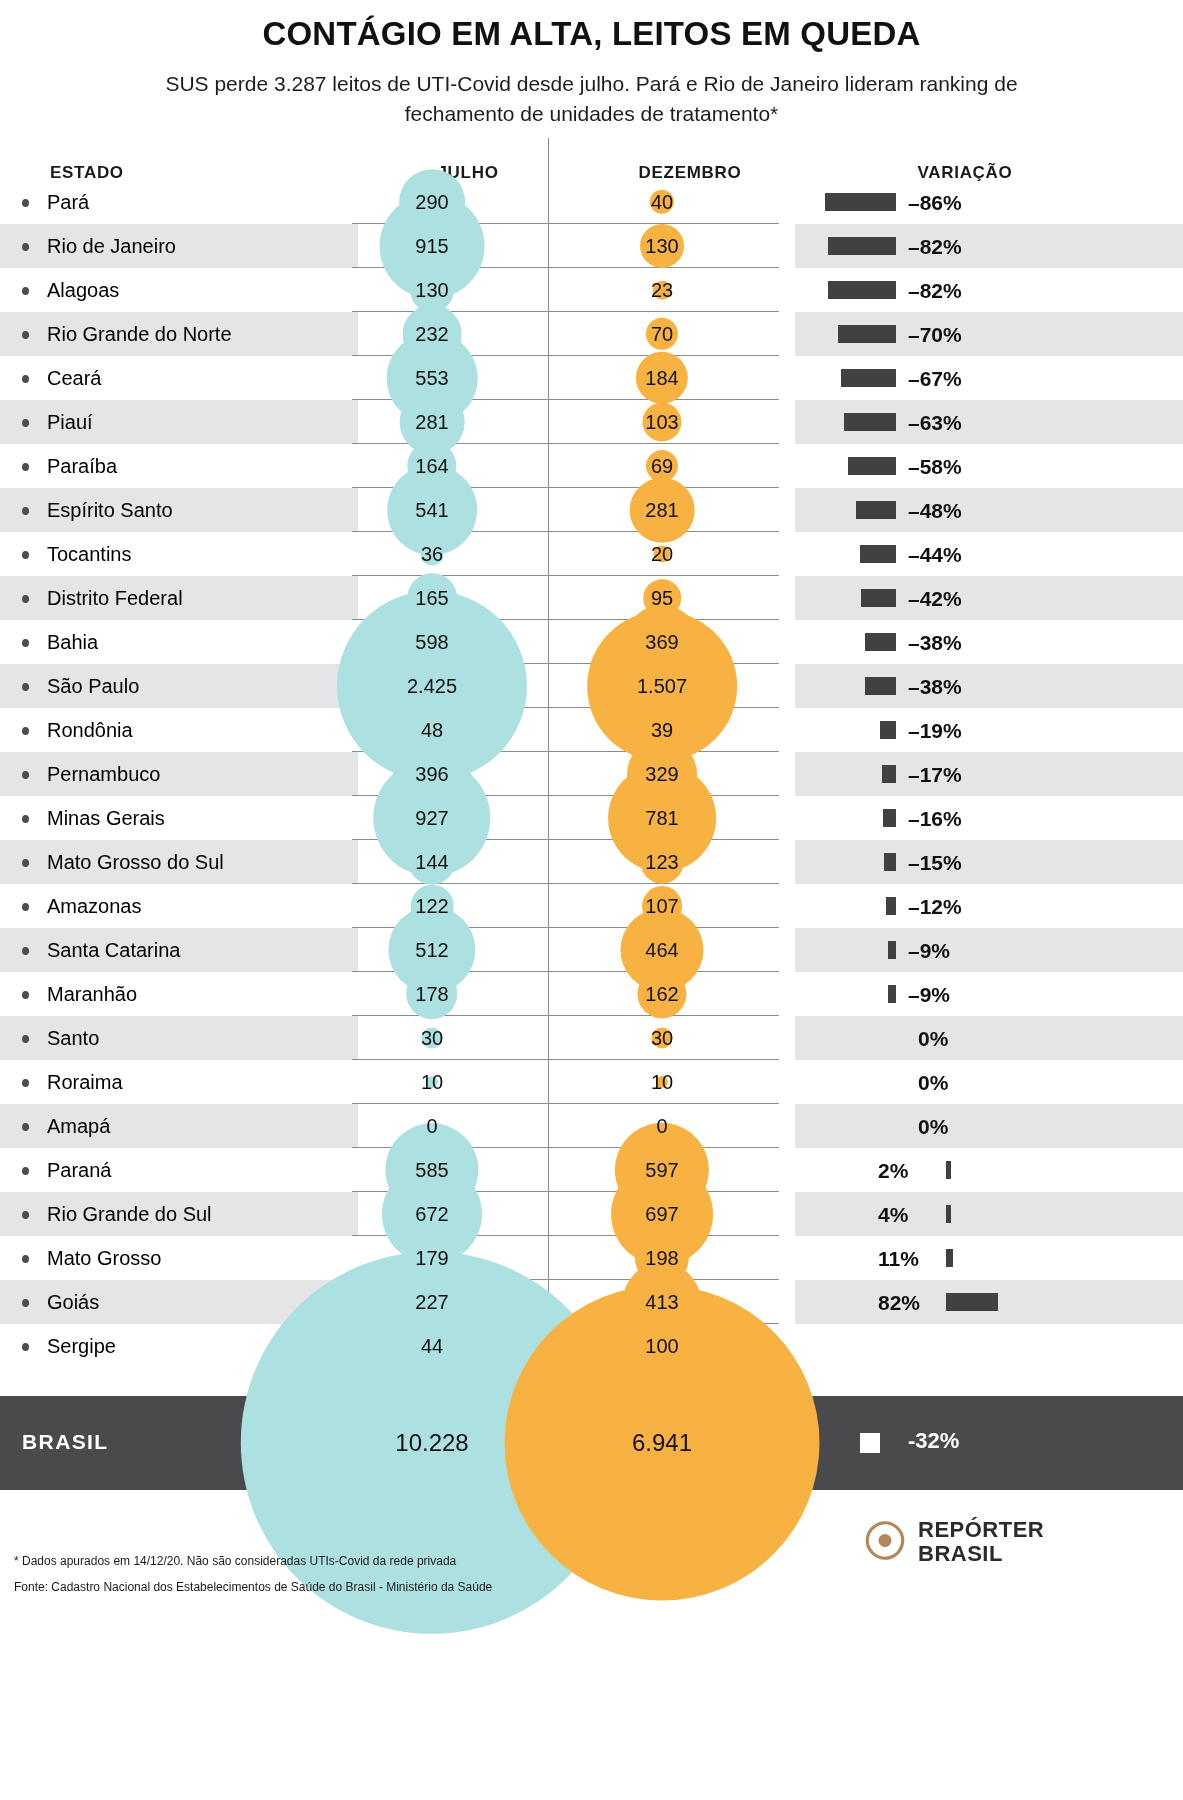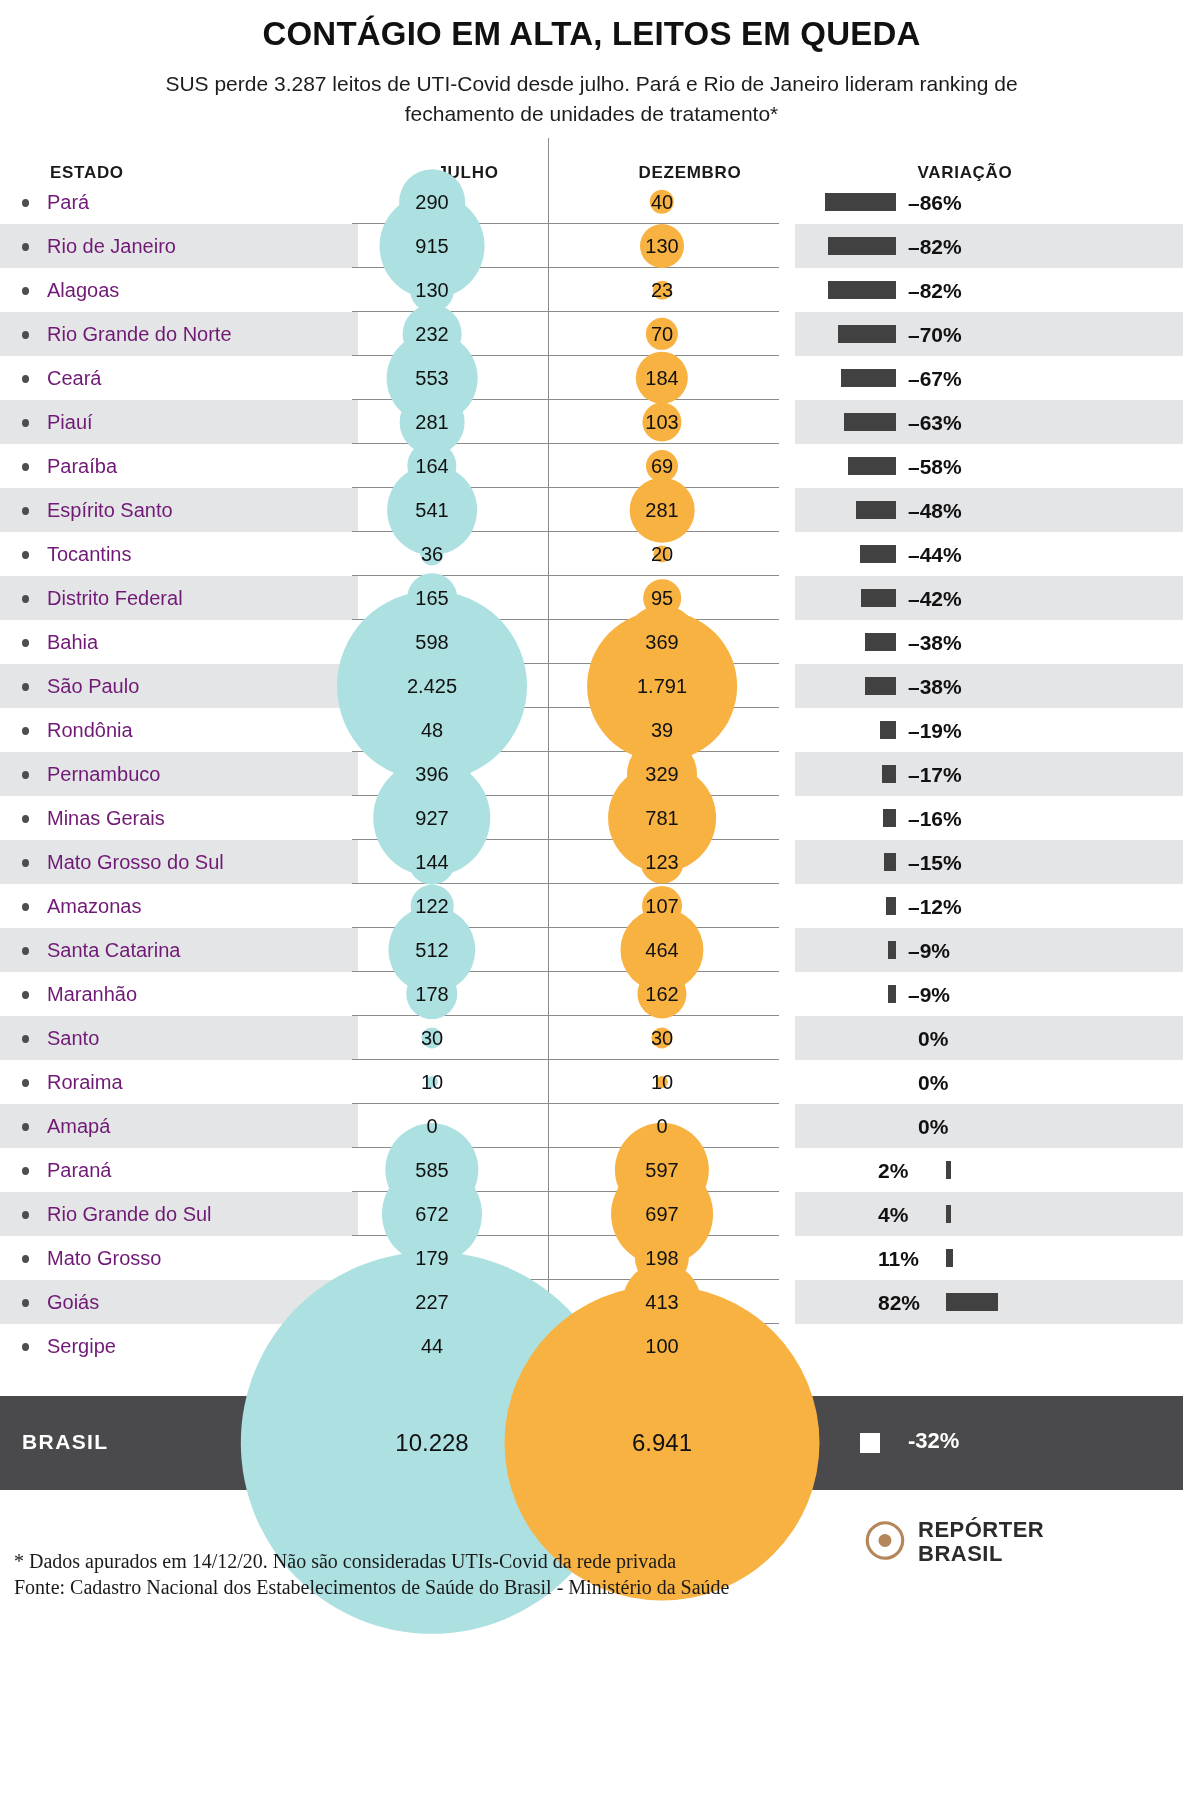--- a/index.html
+++ b/index.html
@@ -65,21 +65,21 @@
   .row.alt .zebra-left,
   .row.alt .zebra-right { background: #e4e5e7; }
 
   .bullet {
     position: absolute; left: 22px; top: 19px;
     width: 7px; height: 8px; border-radius: 50%;
     background: #4d4d4d;
   }
   .state {
     position: absolute; left: 47px; top: 11px;
-    font-size: 20px; color: #701a75;
+    font-size: 20px; color: #000000;
     white-space: nowrap;
   }
 
   
   .sep {
     position: absolute; left: 352px; top: 43px;
     width: 427px; height: 1px; background: #8b8b8b;
   }
 
   
@@ -156,24 +156,23 @@
     position: absolute;
     top: 32px;
     font-weight: 700; font-size: 22px; color: #ffffff;
   }
 
   
   #footer {
     position: absolute;
     left: 14px;
     width: 900px;
-    font-size: 20px;
+    font-size: 12px;
     line-height: 26px;
     color: #1a1a1a;
-    font-family: Liberation Serif, serif;
   }
   #logo {
     position: absolute;
     display: flex; align-items: center; gap: 10px;
   }
   #logo .maptxt { font-size: 46px; line-height: 1; color: #b4865a; }
   #logo .logotext {
     font-weight: 700; font-size: 22px; line-height: 24px;
     letter-spacing: 0.5px; color: #2b2b2b;
   }
@@ -534,21 +533,21 @@
       <div class="bub dec" style="width: 37.6062px; height: 37.6062px; left: 662px; top: 598px;"></div>
       <div class="numlabel" style="left: 432px; top: 598px;">165</div>
       <div class="numlabel" style="left: 662px; top: 598px;">95</div>
       <div class="bub july" style="width: 94.3514px; height: 94.3514px; left: 432px; top: 642px;"></div>
       <div class="bub dec" style="width: 74.1158px; height: 74.1158px; left: 662px; top: 642px;"></div>
       <div class="numlabel" style="left: 432px; top: 642px;">598</div>
       <div class="numlabel" style="left: 662px; top: 642px;">369</div>
       <div class="bub july" style="width: 190px; height: 190px; left: 432px; top: 686px;"></div>
       <div class="bub dec" style="width: 149.78px; height: 149.78px; left: 662px; top: 686px;"></div>
       <div class="numlabel" style="left: 432px; top: 686px;">2.425</div>
-      <div class="numlabel" style="left: 662px; top: 686px;">1.791</div>
+      <div class="numlabel" style="left: 662px; top: 686px;">1.507</div>
       <div class="bub july" style="width: 26.7312px; height: 26.7312px; left: 432px; top: 730px;"></div>
       <div class="bub dec" style="width: 24.0952px; height: 24.0952px; left: 662px; top: 730px;"></div>
       <div class="numlabel" style="left: 432px; top: 730px;">48</div>
       <div class="numlabel" style="left: 662px; top: 730px;">39</div>
       <div class="bub july" style="width: 76.7795px; height: 76.7795px; left: 432px; top: 774px;"></div>
       <div class="bub dec" style="width: 69.9835px; height: 69.9835px; left: 662px; top: 774px;"></div>
       <div class="numlabel" style="left: 432px; top: 774px;">396</div>
       <div class="numlabel" style="left: 662px; top: 774px;">329</div>
       <div class="bub july" style="width: 117.473px; height: 117.473px; left: 432px; top: 818px;"></div>
       <div class="bub dec" style="width: 107.826px; height: 107.826px; left: 662px; top: 818px;"></div>

